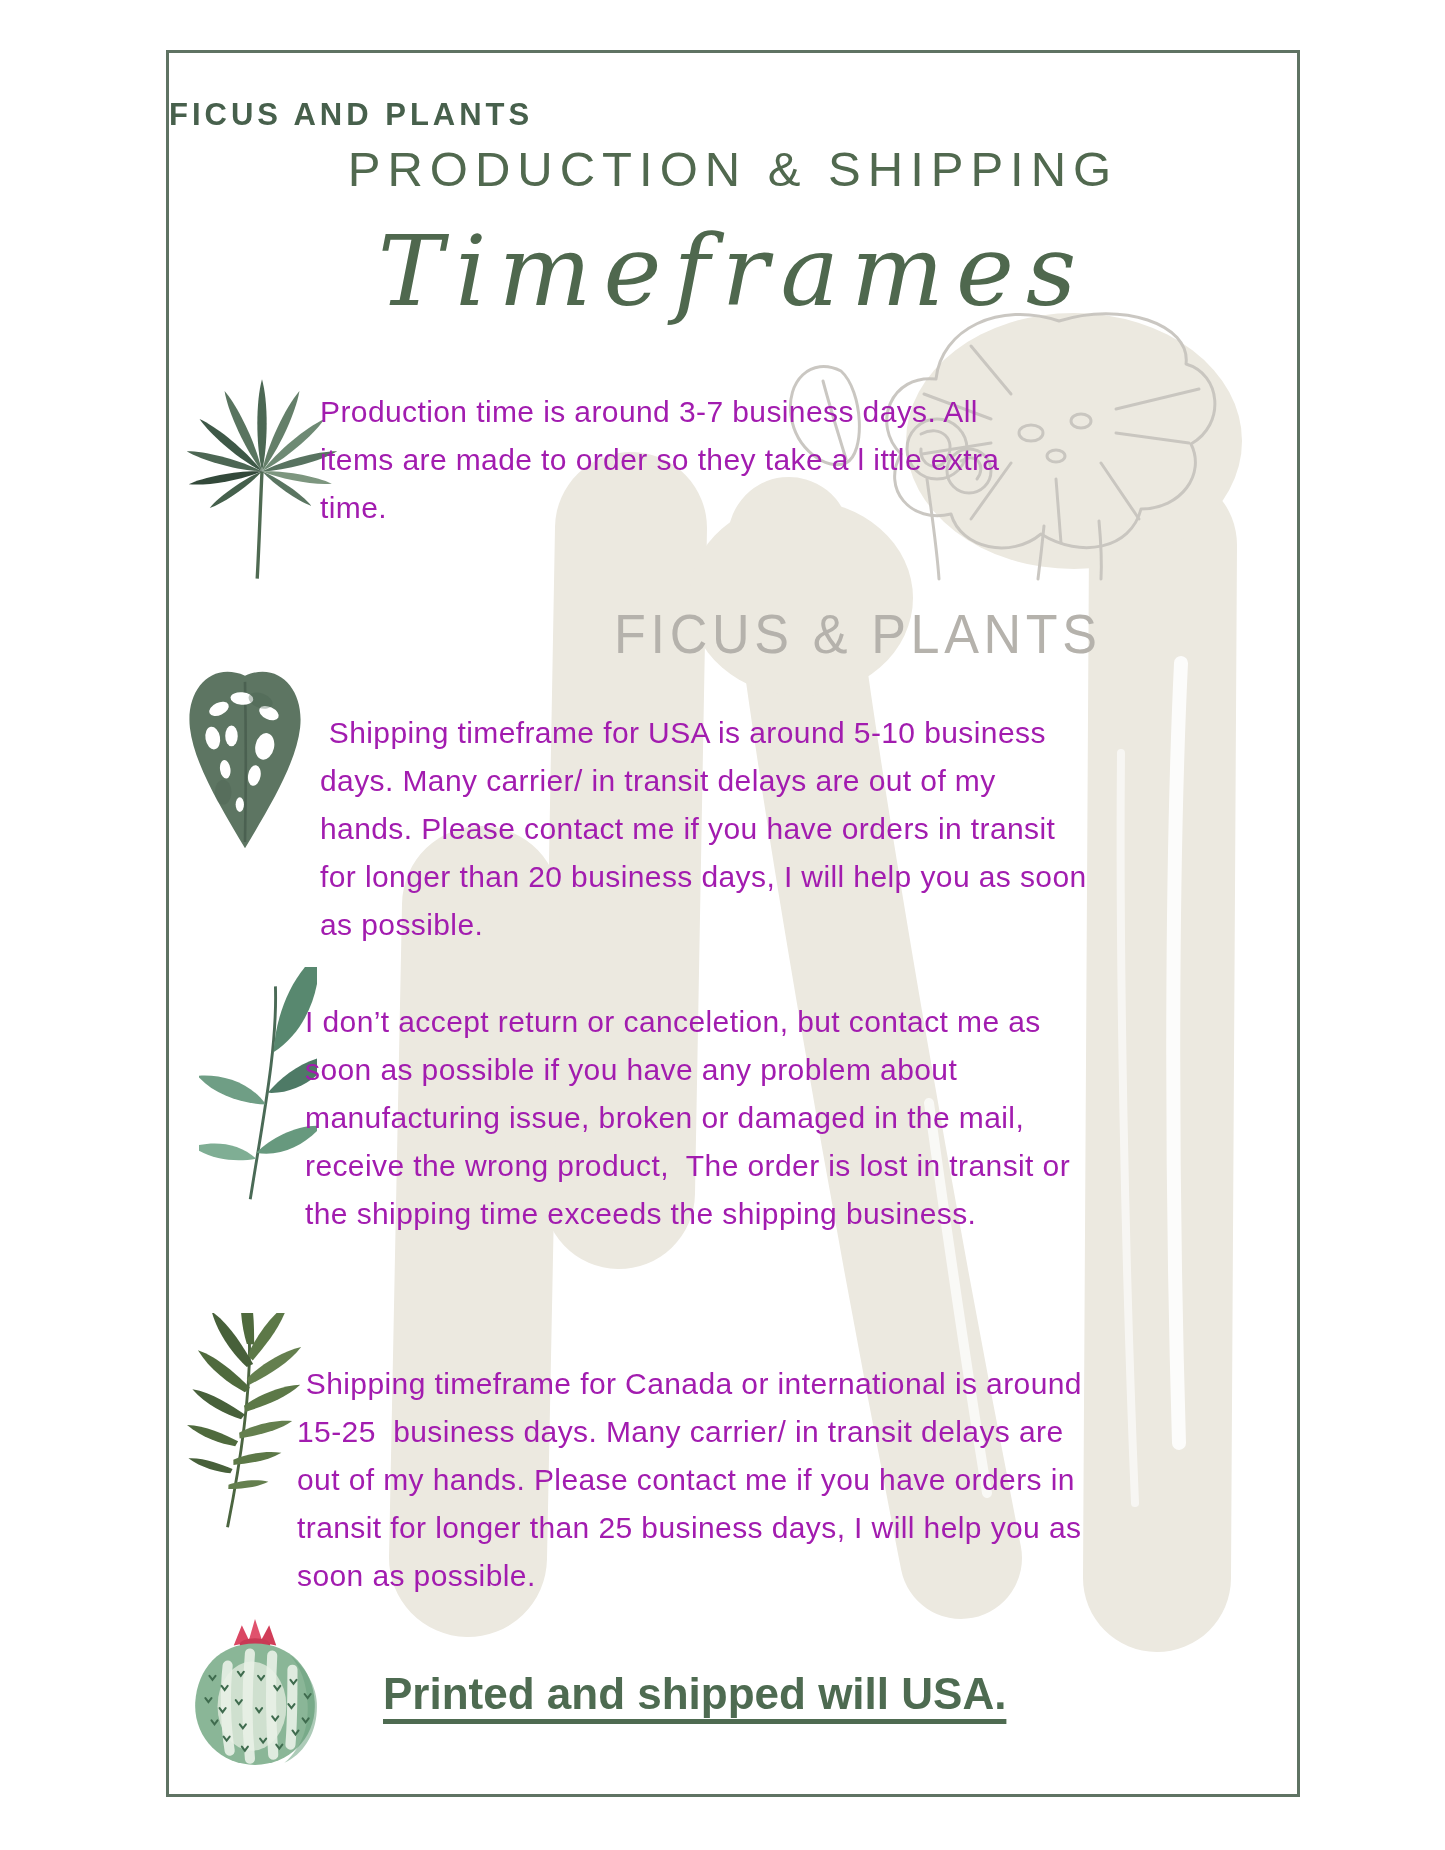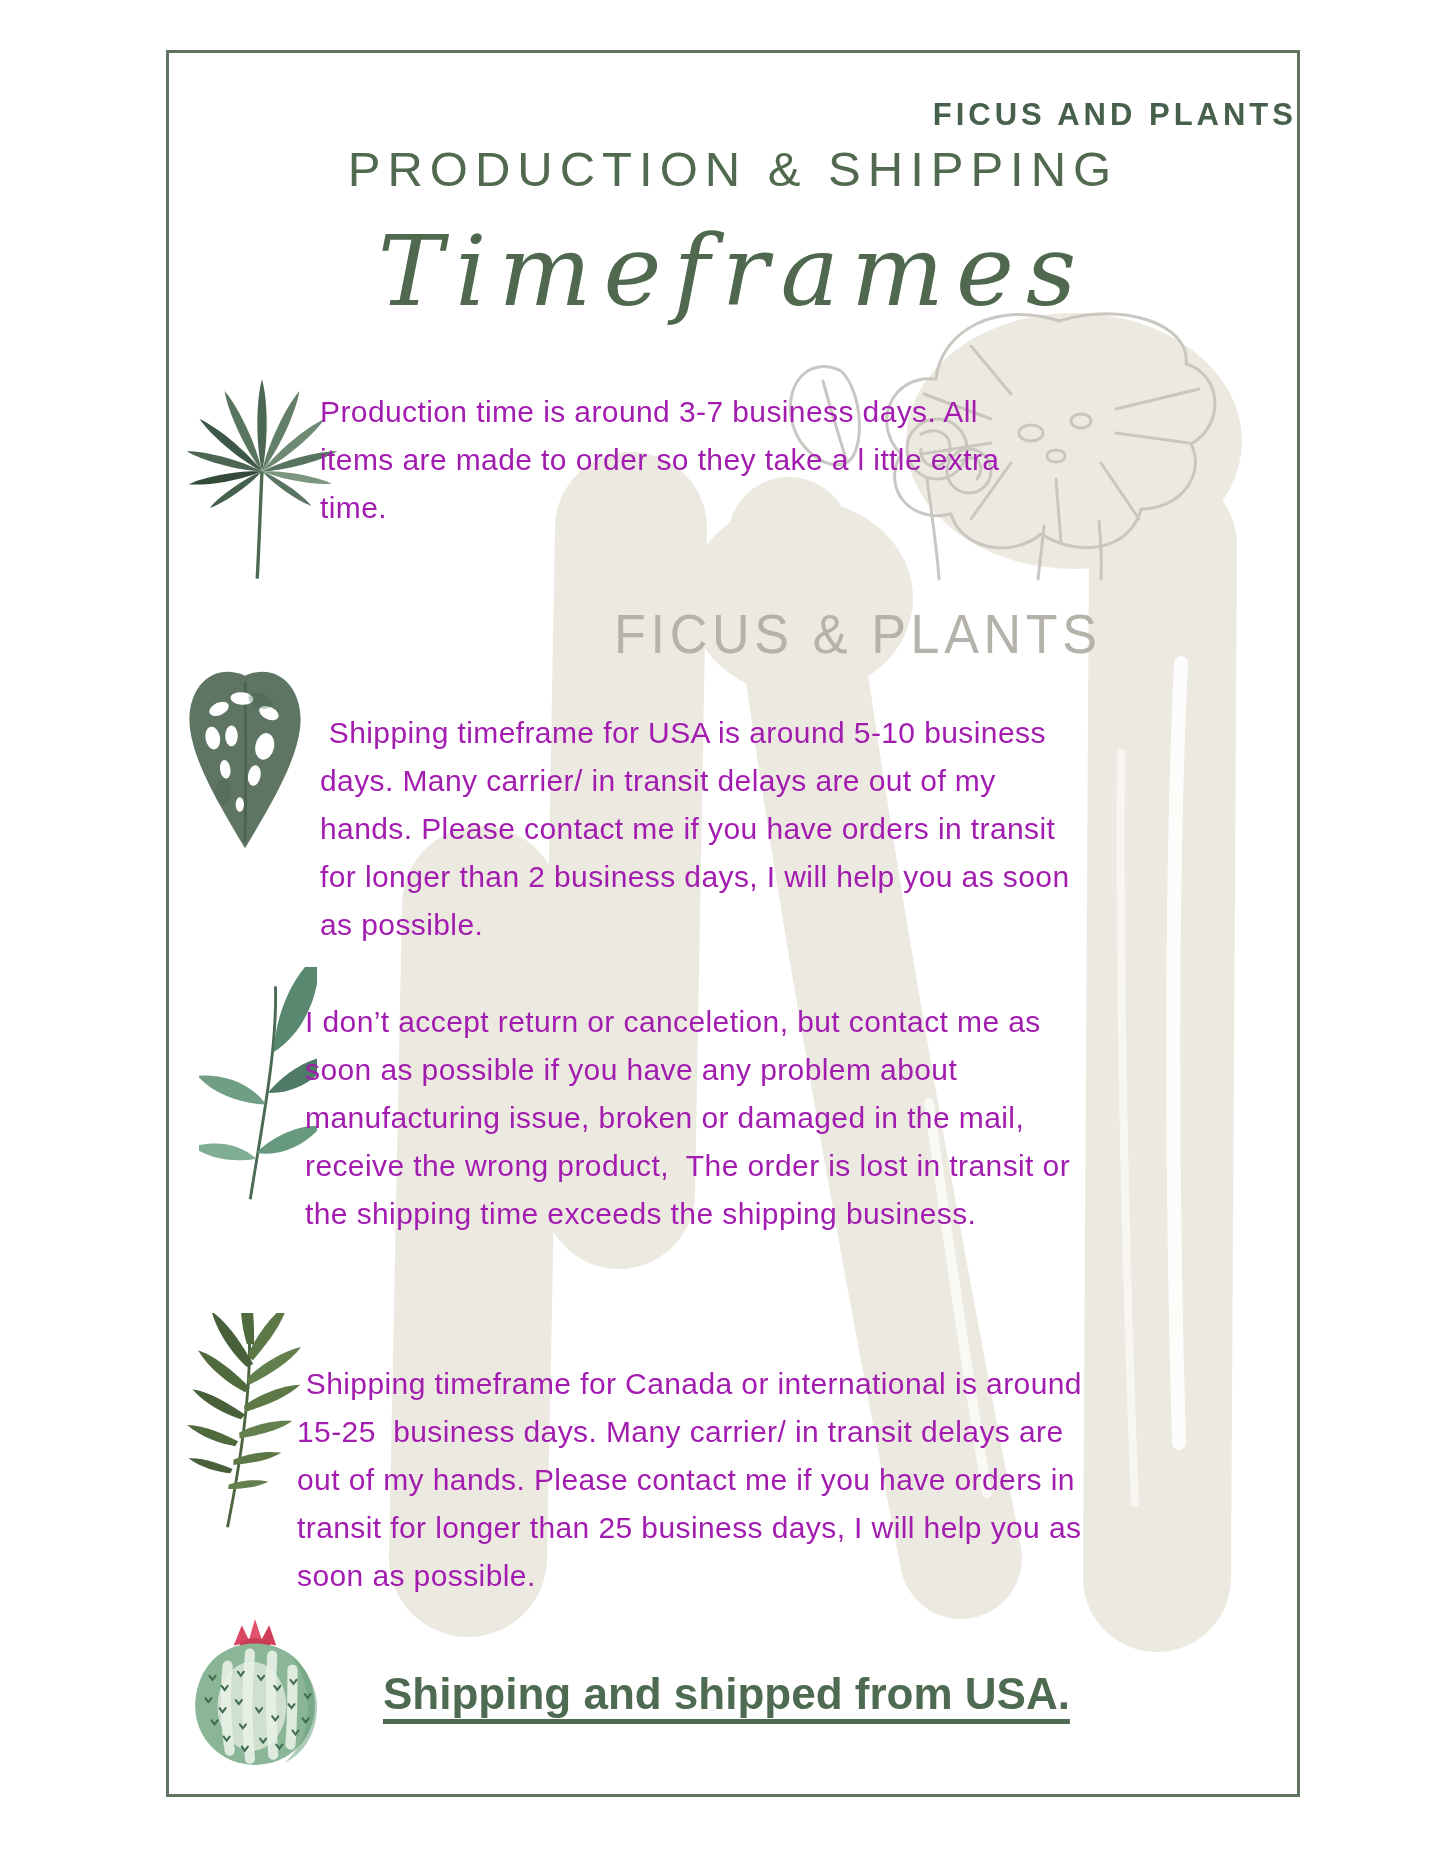--- a/index.html
+++ b/index.html
@@ -8,21 +8,21 @@
   .frame{position:absolute;left:166px;top:50px;width:1128px;height:1741px;
          border:3px solid #5f7363;background:#ffffff;}
   .frame > *{position:absolute;}
   
   .wm-brush{left:0;top:0;width:1128px;height:1741px;z-index:1;}
   .wm-lineart{left:370px;top:238px;width:720px;height:290px;z-index:2;}
   .wm-text{left:430px;top:548px;width:430px;z-index:3;text-align:center;
            font-size:56px;font-weight:400;letter-spacing:5px;color:#b5b2ac;
            transform:scaleX(0.93);transform-origin:center;white-space:nowrap;}
   
-  .brand{left:0;right:0;top:44px;text-align:right;z-index:5;
+  .brand{left:0;right:0;top:44px;text-align:left;z-index:5;
          font-size:31px;font-weight:bold;letter-spacing:4px;color:#47604c;}
   .title{left:0;right:0;top:88px;text-align:center;z-index:5;
          font-size:49px;font-weight:300;letter-spacing:7px;color:#51694f;}
   .subtitle{left:0;right:0;top:128px;text-align:center;z-index:5;
          font-family:"DejaVu Serif",serif;font-style:italic;font-weight:300;
          font-size:98px;letter-spacing:12px;color:#4f684e;margin-top:33px;}
   
   .para{z-index:6;font-size:30px;line-height:48px;color:#a21caf;
         letter-spacing:0.4px;white-space:pre-wrap;}
   .text1{left:151px;top:305px;width:700px;}
@@ -124,21 +124,21 @@
       <ellipse cx="34" cy="76" rx="7" ry="11" transform="rotate(-10 34 76)"></ellipse>
       <ellipse cx="52" cy="74" rx="6" ry="10"></ellipse>
       <ellipse cx="84" cy="84" rx="9" ry="13" transform="rotate(12 84 84)"></ellipse>
       <ellipse cx="46" cy="106" rx="5" ry="9" transform="rotate(-8 46 106)"></ellipse>
       <ellipse cx="74" cy="112" rx="6" ry="10" transform="rotate(10 74 112)"></ellipse>
       <ellipse cx="60" cy="140" rx="4" ry="7"></ellipse>
     </g>
     <ellipse cx="80" cy="40" rx="12" ry="7" fill="#49604f" opacity="0.35" transform="rotate(20 80 40)"></ellipse>
     <ellipse cx="44" cy="128" rx="8" ry="12" fill="#49604f" opacity="0.3"></ellipse>
   </svg>
-  <p class="para text2"> Shipping timeframe for USA is around 5-10 business days. Many carrier/ in transit delays are out of my hands. Please contact me if you have orders in transit for longer than 2 business days, I will help you as soon as possible.</p>
+  <p class="para text2"> Shipping timeframe for USA is around 5-10 business days. Many carrier/ in transit delays are out of my hands. Please contact me if you have orders in transit for longer than 20 business days, I will help you as soon as possible.</p>
 
   <svg class="icon icon3" viewBox="0 0 120 250" aria-hidden="true">
     <defs>
         <path id="bl" d="M0 0 C4 -20 16 -44 36 -56 C34 -34 22 -10 0 0 Z"></path>
       </defs>
     <path d="M78 20 C80 82 66 152 52 240" stroke="#4a6a56" stroke-width="3" fill="none"></path>
     <use href="#bl" transform="translate(76,88) rotate(-8) scale(1.7)" fill="#58886f"></use>
     <use href="#bl" transform="translate(70,130) rotate(28) scale(1.2)" fill="#4e7a66"></use>
     <use href="#bl" transform="translate(68,142) rotate(-100) scale(1.15)" fill="#6f9e85"></use>
     <use href="#bl" transform="translate(58,192) rotate(35) scale(1.1)" fill="#67997e"></use>
@@ -197,15 +197,15 @@
         <path d="M94 72 l3 4 l3 -4"></path>
         <path d="M92 102 l3 4 l3 -4"></path>
       <path d="M96 130 l3 4 l3 -4"></path>
         <path d="M110 66 l3 4 l3 -4"></path>
         <path d="M108 90 l3 4 l3 -4"></path>
       <path d="M112 116 l3 4 l3 -4"></path>
         <path d="M124 80 l3 4 l3 -4"></path>
         <path d="M122 104 l3 4 l3 -4"></path>
     </g>
   </svg>
-  <div class="footer-text">Shipping and shipped from USA.</div>
+  <div class="footer-text">Printed and shipped will USA.</div>
 
 </div>
 
 </body></html>

